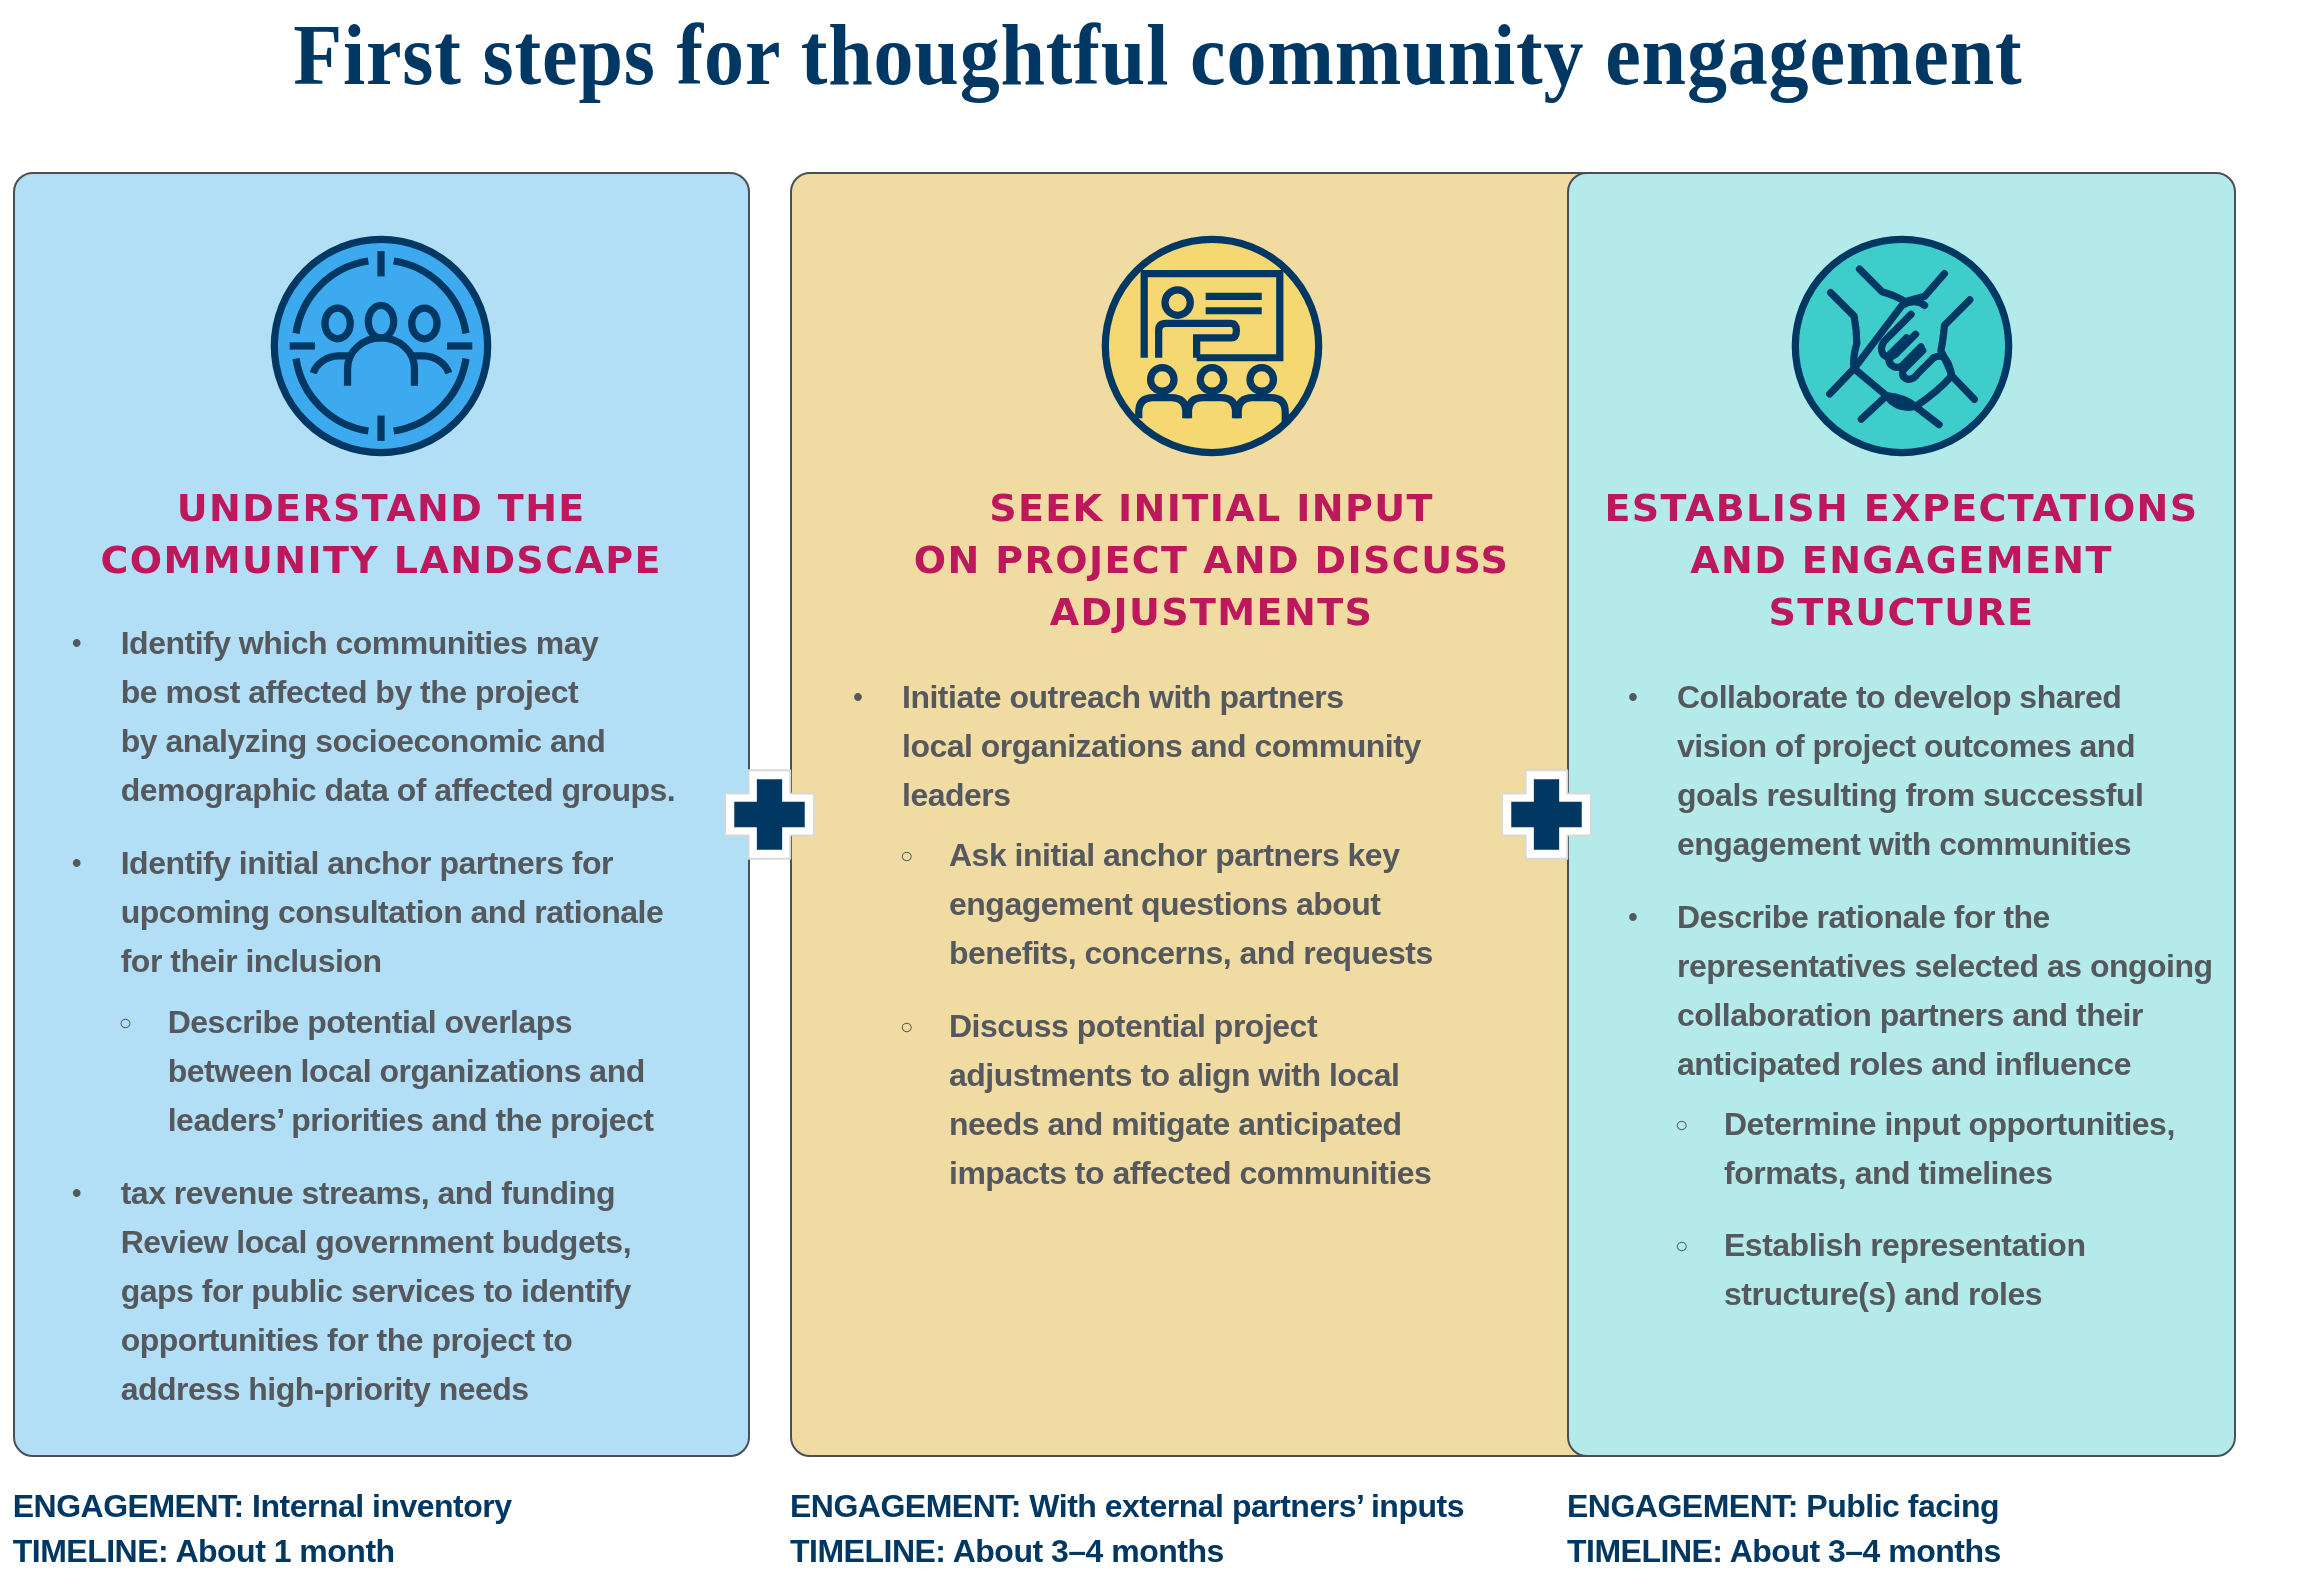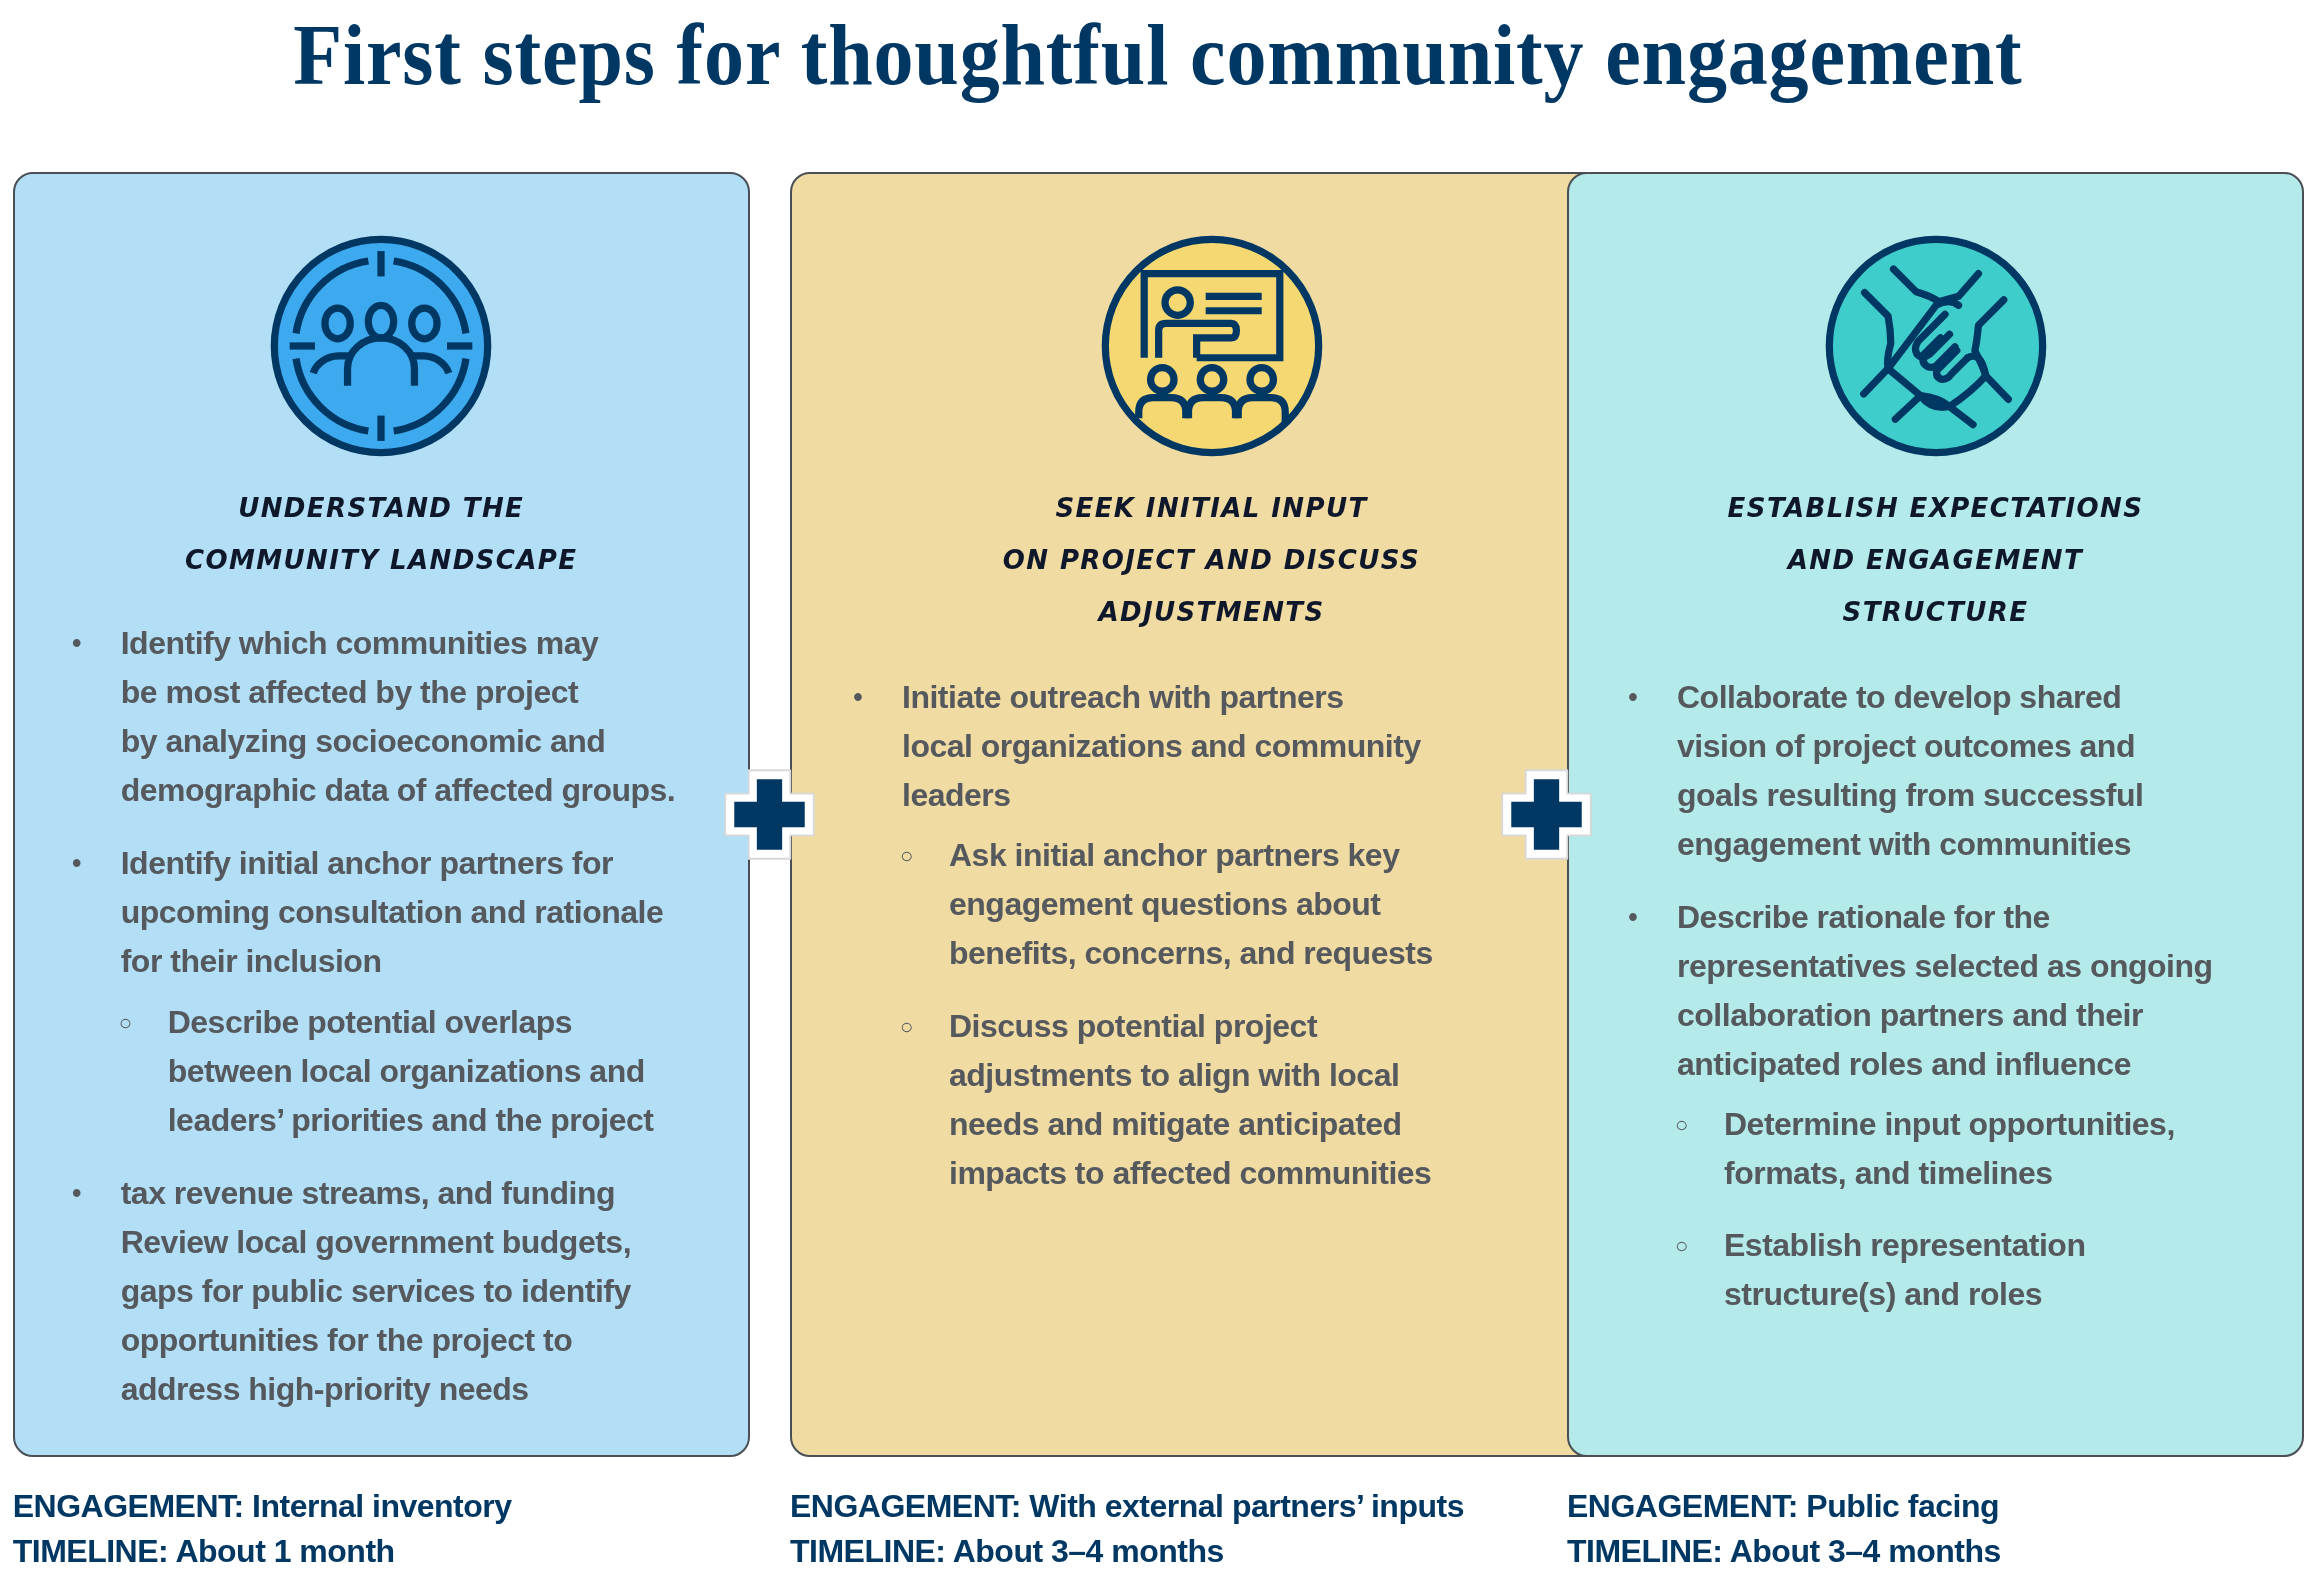--- a/index.html
+++ b/index.html
@@ -10,27 +10,27 @@
     font-family: Liberation Serif, serif; font-weight: bold;
     font-size: 87px; color: #003863; letter-spacing: 0.9px; white-space: nowrap;
   }
   .title span { display: inline-block; transform: scaleX(0.92); transform-origin: center; }
   .panel {
     position: absolute; top: 172px; height: 1285px;
     border: 2.7px solid #4a4f55; border-radius: 20px; box-sizing: border-box;
   }
   .panel.p1 { left: 12.7px; width: 737px; background: #b2dff6; }
   .panel.p2 { left: 790px; width: 843px; background: #f0dba3; }
-  .panel.p3 { left: 1567px; width: 737px; background: #b4eaea; }
+  .panel.p3 { left: 1567px; width: 669px; background: #b4eaea; }
   .icon-wrap { position: absolute; top: 59px; left: 50%; width: 226px; height: 226px; margin-left: -113px; }
   .icon-wrap svg { width: 226px; height: 226px; display: block; }
   .ptitle {
     position: absolute; left: 0; right: 0; top: 308px; text-align: center;
-    font-family: "DejaVu Sans", sans-serif; font-weight: bold; font-size: 26px;
-    line-height: 52px; color: #0f172a; letter-spacing: 1.4px; font-style: italic;
+    font-family: "DejaVu Sans", sans-serif; font-weight: bold; font-size: 38px;
+    line-height: 52px; color: #be185d; letter-spacing: 1.4px;
   }
   .ptitle div { white-space: nowrap; }
   ul.bl { list-style: none; margin: 0; padding: 0; position: absolute; left: 50px; right: 36px; }
   ul.bl li { position: relative; padding-left: 56px; margin-bottom: 23.5px; }
   ul.bl li .b { position: absolute; left: 7.2px; top: 0; color: #55595e; font-size: 27px; line-height: 49px; }
   ul.bl li.sub { padding-left: 103px; }
   ul.bl li.sub .b { left: 54px; font-size: 22px; }
   .txt {
     font-family: "Liberation Sans", sans-serif; font-weight: bold; font-size: 32px;
     line-height: 49px; color: #55595e; letter-spacing: -0.5px;

